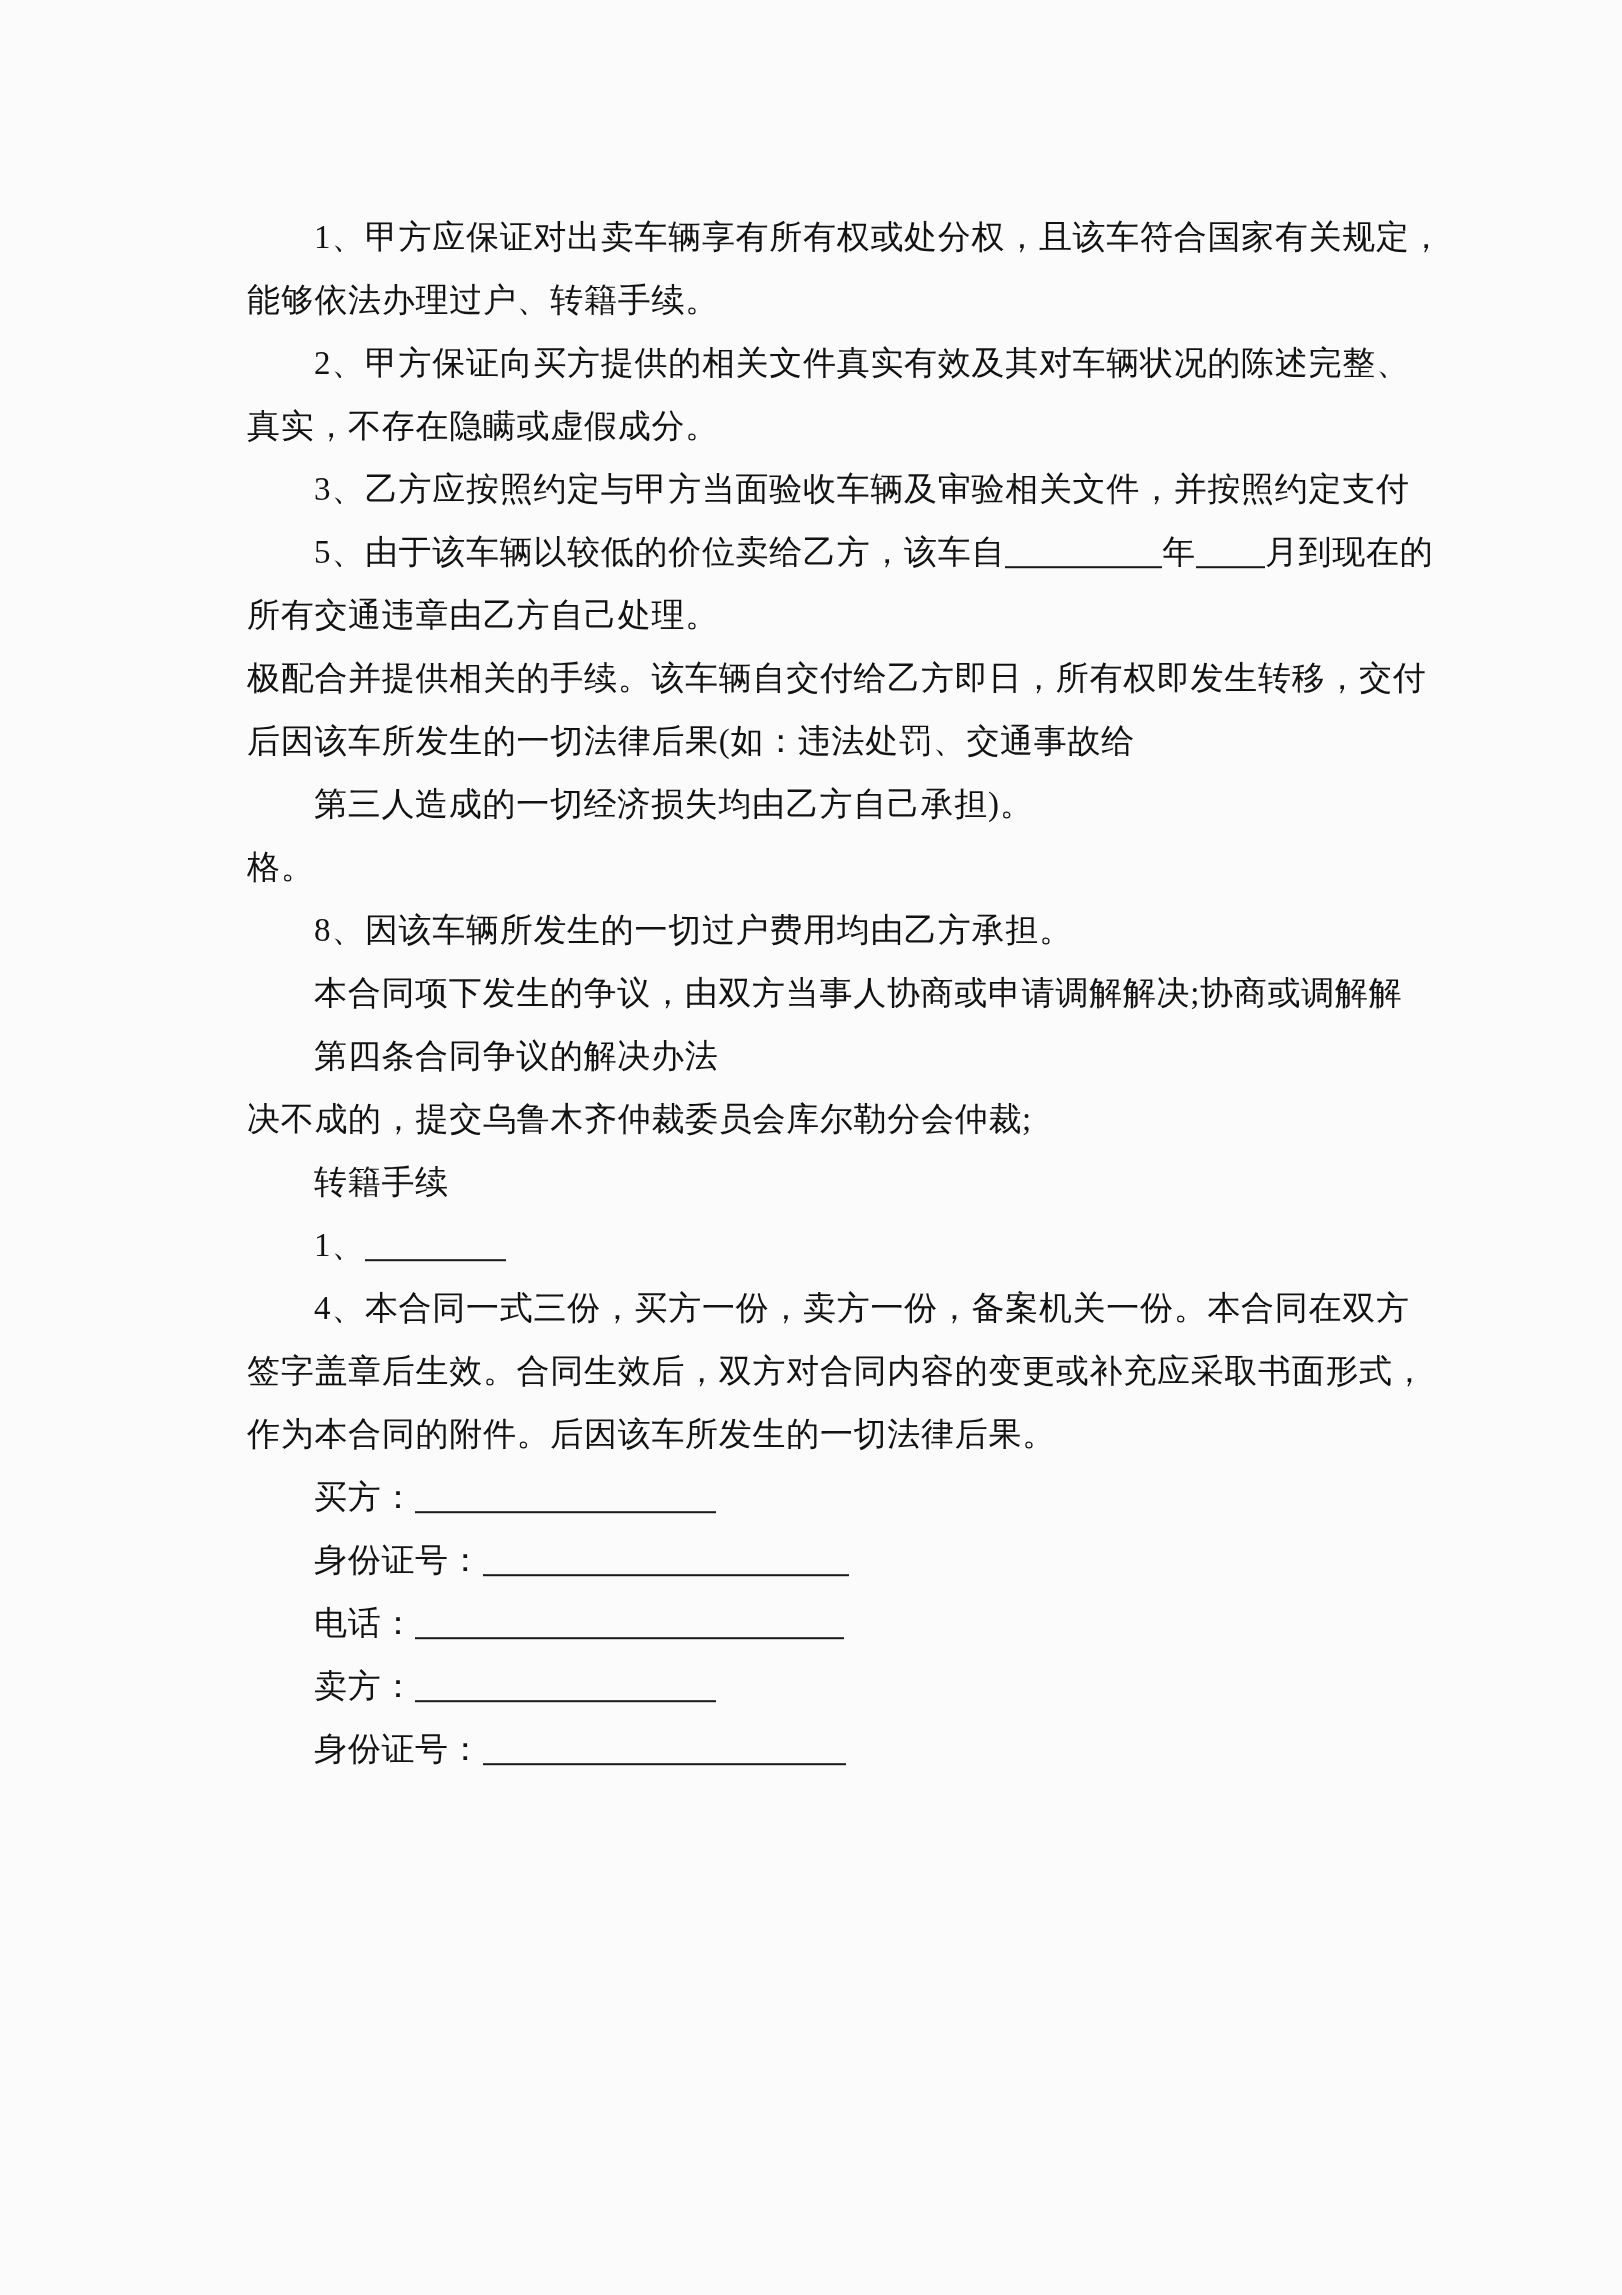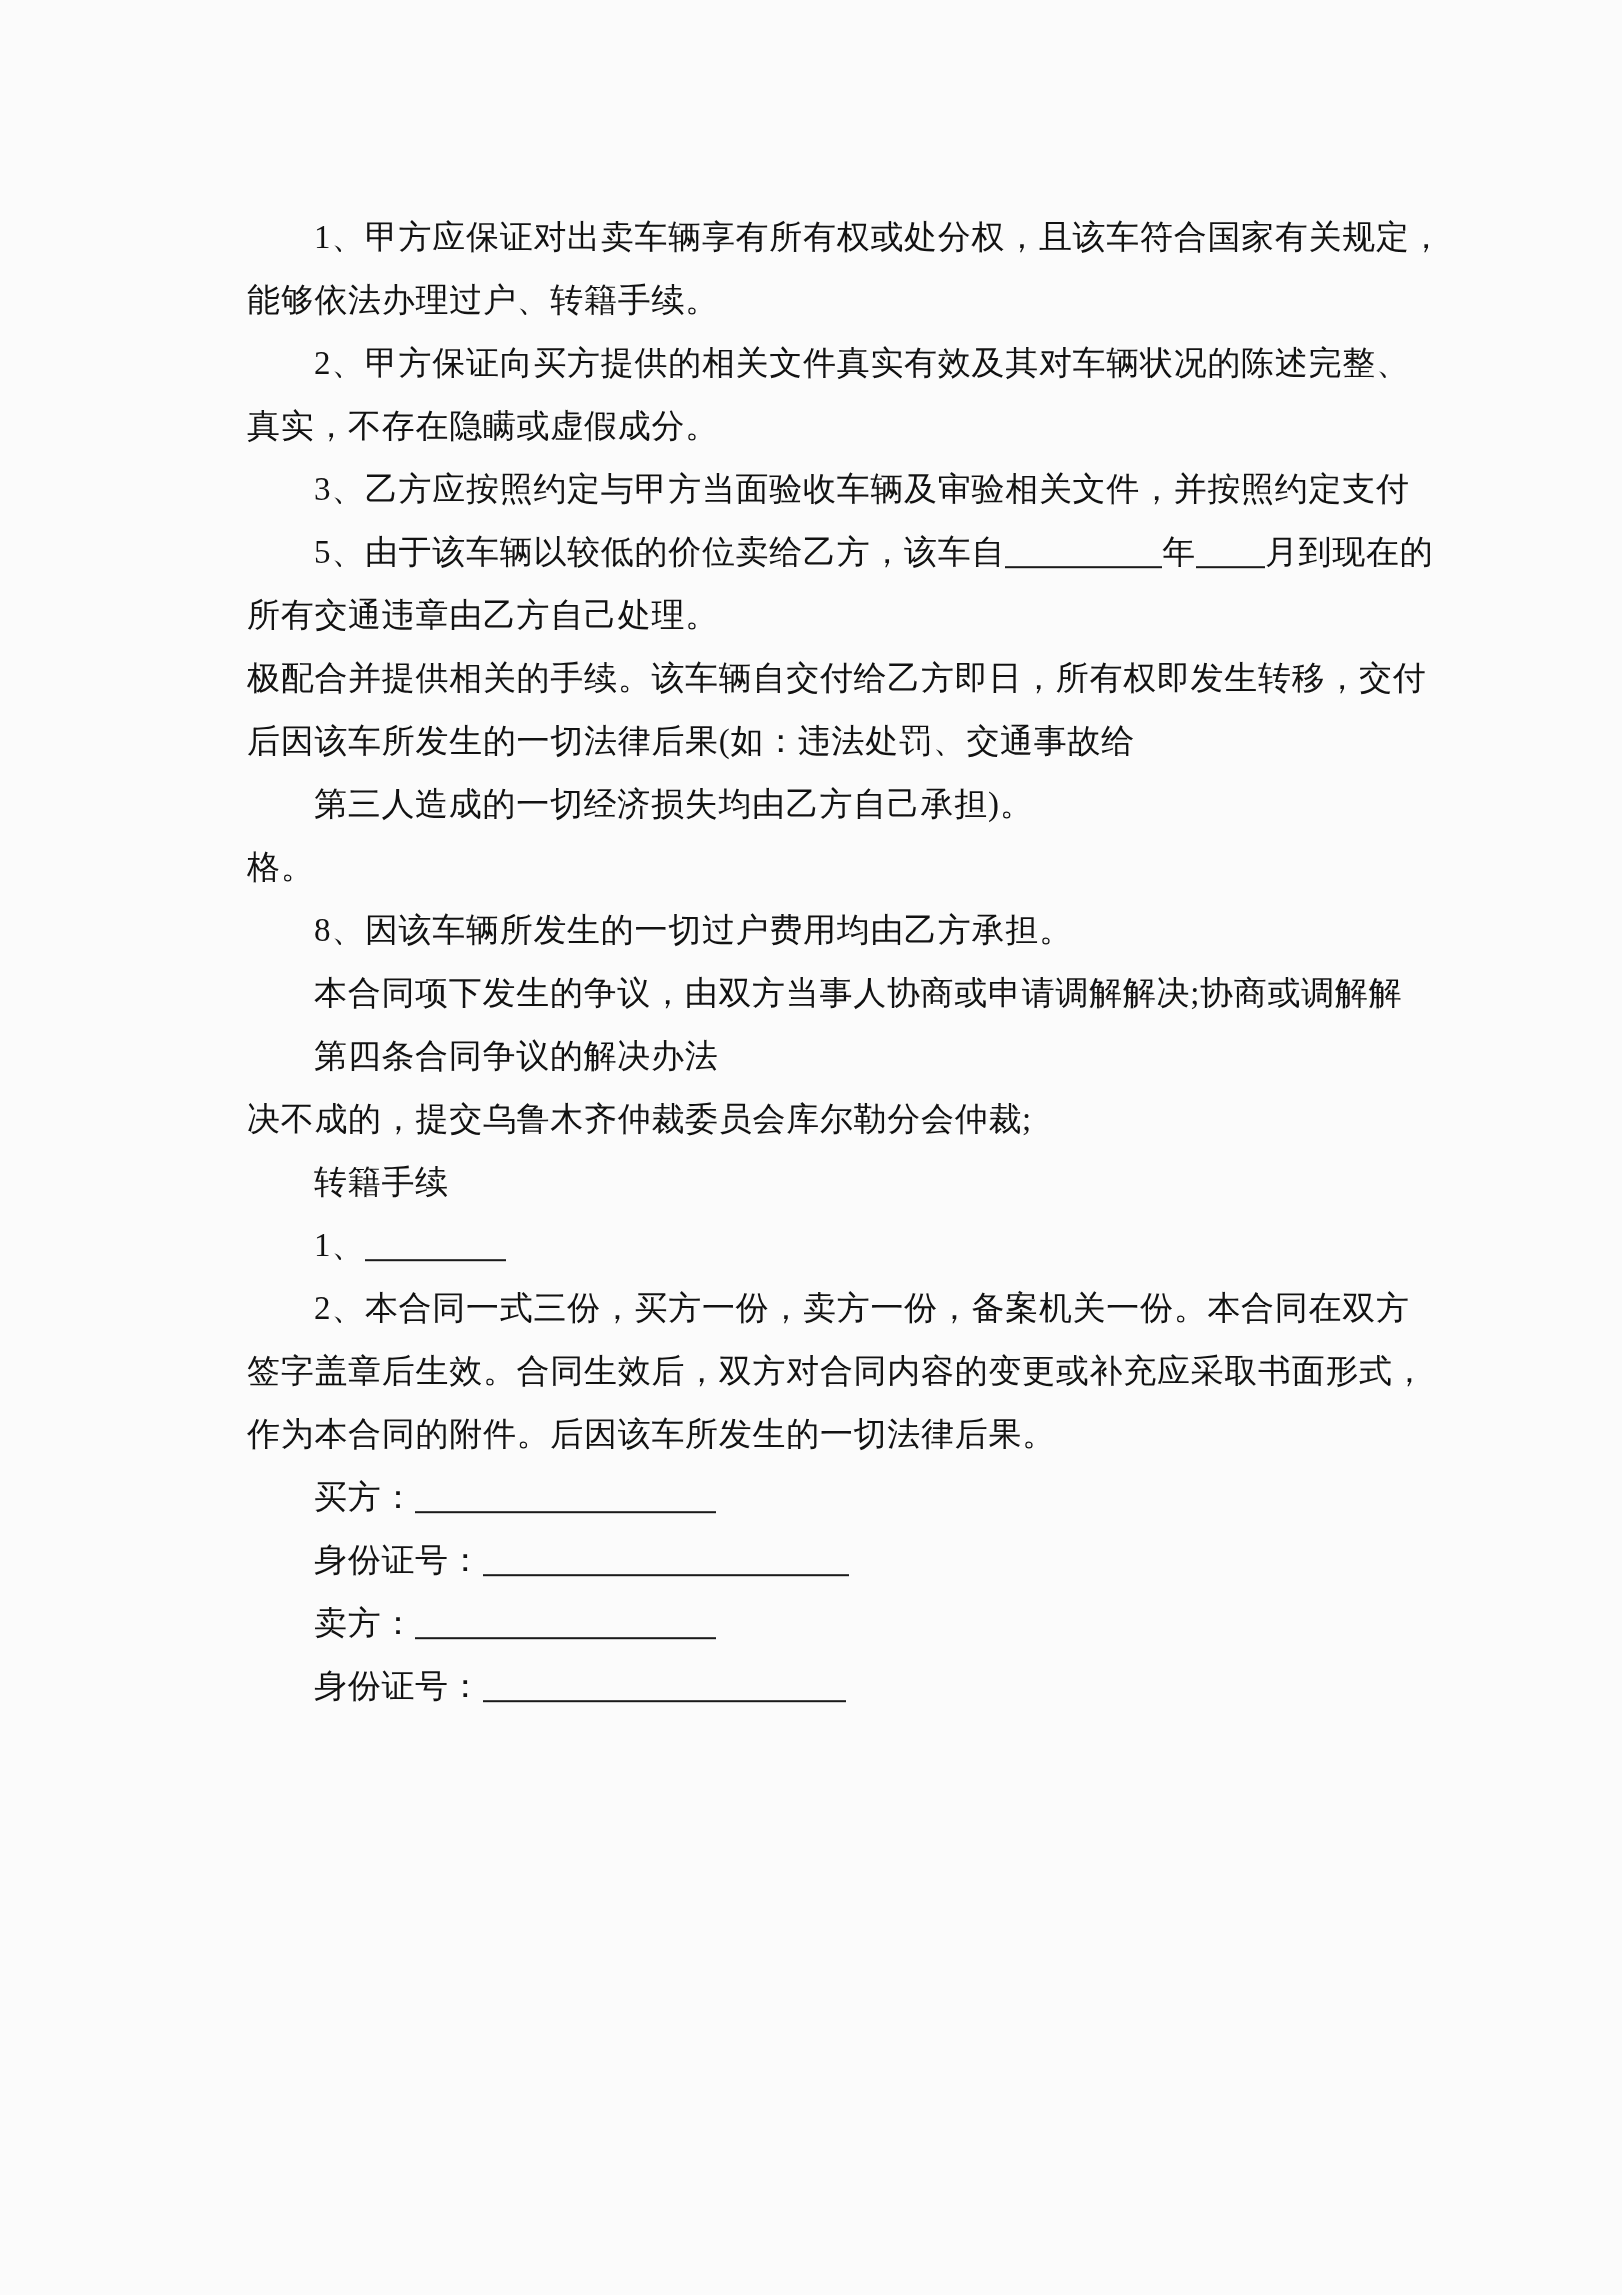--- a/index.html
+++ b/index.html
@@ -61,22 +61,23 @@
       <div class="line"><span class="seg">极配合并提供相关的手续。该车辆自交付给乙方即日，所有权即发生转移，交付</span></div>
       <div class="line"><span class="seg">后因该车所发生的一切法律后果(如：违法处罚、交通事故给</span></div>
       <div class="line indent"><span class="seg">第三人造成的一切经济损失均由乙方自己承担)。</span></div>
       <div class="line"><span class="seg">格。</span></div>
       <div class="line indent"><span class="seg">8、因该车辆所发生的一切过户费用均由乙方承担。</span></div>
       <div class="line indent"><span class="seg">本合同项下发生的争议，由双方当事人协商或申请调解解决;协商或调解解</span></div>
       <div class="line indent"><span class="seg">第四条合同争议的解决办法</span></div>
       <div class="line"><span class="seg">决不成的，提交乌鲁木齐仲裁委员会库尔勒分会仲裁;</span></div>
       <div class="line indent"><span class="seg">转籍手续</span></div>
       <div class="line indent"><span class="seg">1、</span><span class="blank" style="width: 141px; border-bottom-color: rgb(26, 26, 26);"></span></div>
-      <div class="line indent"><span class="seg">2、本合同一式三份，买方一份，卖方一份，备案机关一份。本合同在双方</span></div>
+      <div class="line indent"><span class="seg">4、本合同一式三份，买方一份，卖方一份，备案机关一份。本合同在双方</span></div>
       <div class="line"><span class="seg">签字盖章后生效。合同生效后，双方对合同内容的变更或补充应采取书面形式，</span></div>
       <div class="line"><span class="seg">作为本合同的附件。后因该车所发生的一切法律后果。</span></div>
       <div class="line indent"><span class="seg">买方：</span><span class="blank" style="width: 301px; border-bottom-color: rgb(26, 26, 26);"></span></div>
       <div class="line indent"><span class="seg">身份证号：</span><span class="blank" style="width: 366px; border-bottom-color: rgb(26, 26, 26);"></span></div>
+      <div class="line indent"><span class="seg">电话：</span><span class="blank" style="width: 429px; border-bottom-color: rgb(26, 26, 26);"></span></div>
       <div class="line indent"><span class="seg">卖方：</span><span class="blank" style="width: 301px; border-bottom-color: rgb(26, 26, 26);"></span></div>
       <div class="line indent"><span class="seg">身份证号：</span><span class="blank" style="width: 363px; border-bottom-color: rgb(26, 26, 26);"></span></div>
     </div>
 </div>
 
 
 </body></html>

